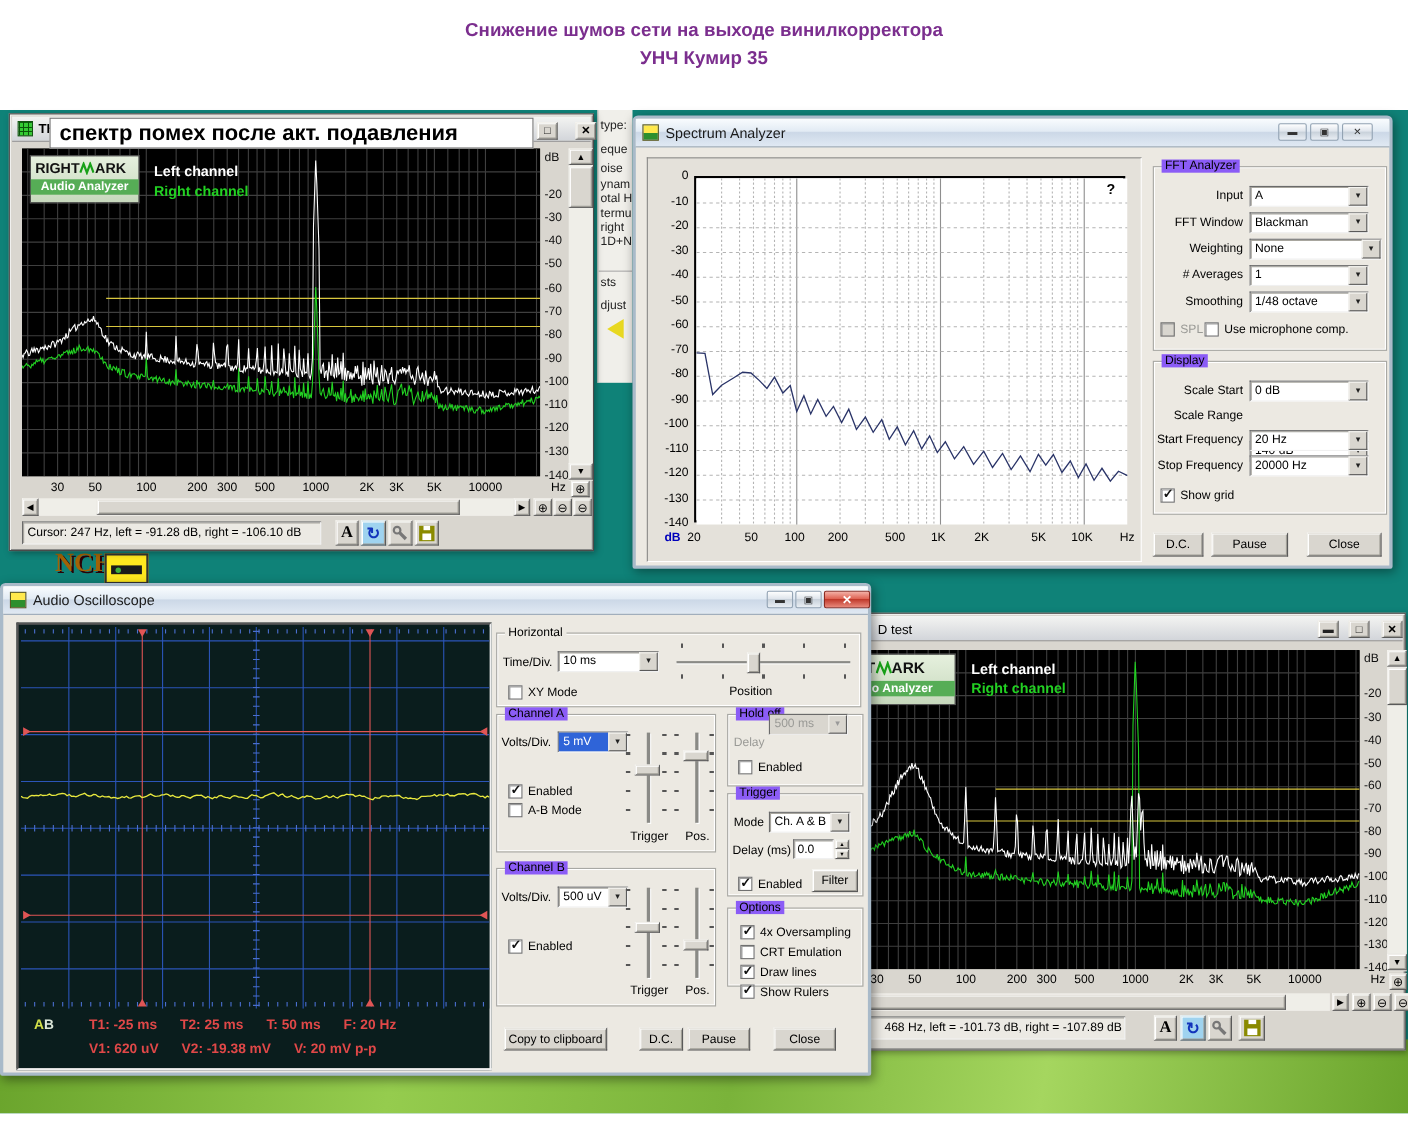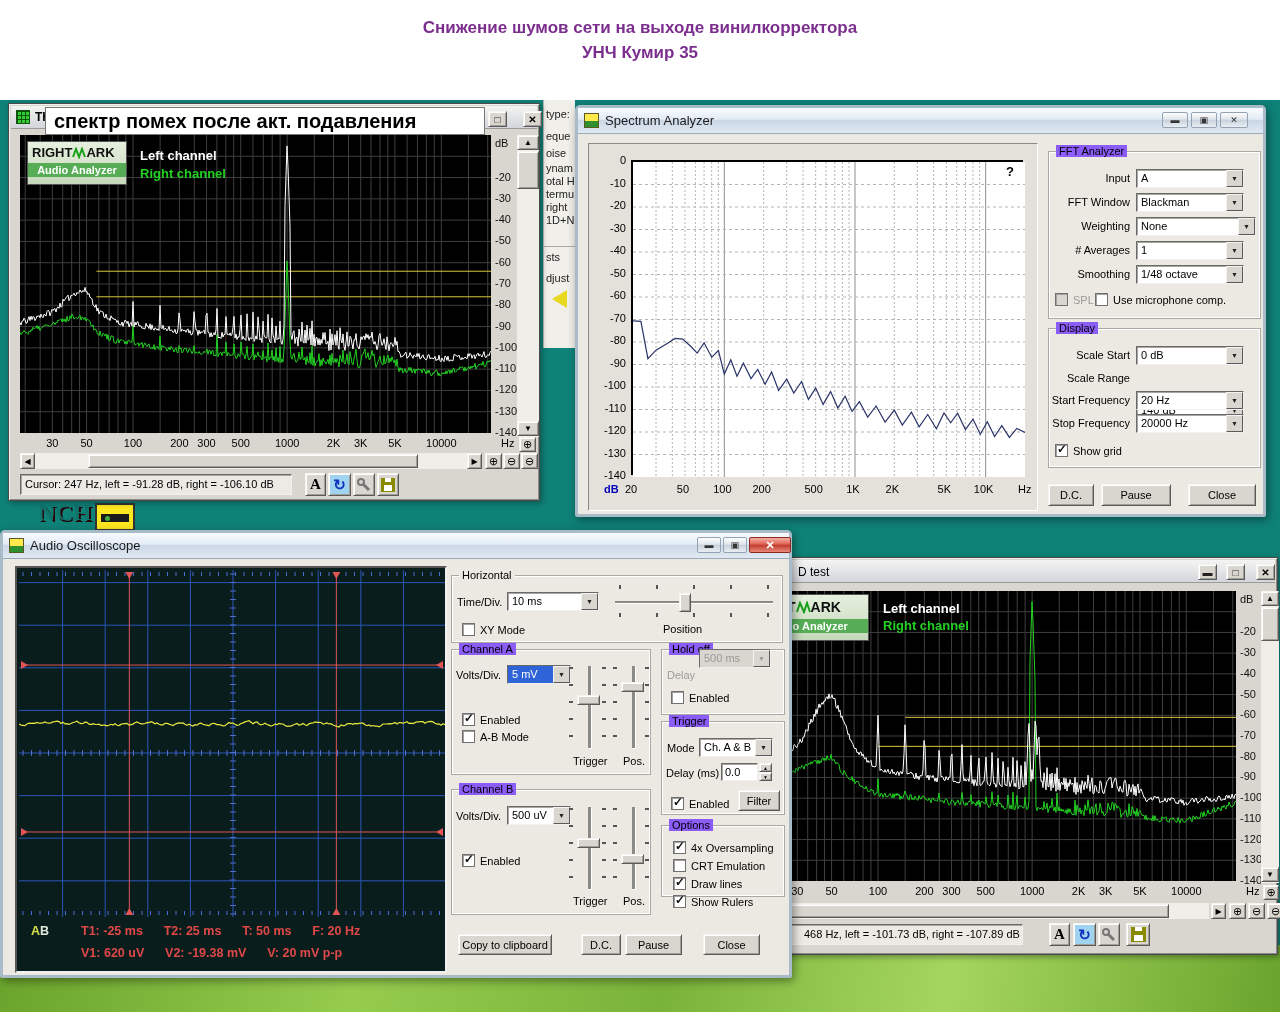--- a/index.html
+++ b/index.html
@@ -47,21 +47,21 @@
 <div id="page">
 
   <div class="abs" id="desk-teal" style="left:0;top:100px;width:1280px;height:912px;background:#0f8278;"></div>
   <div class="abs" id="grass" style="left:0;top:945px;width:1280px;height:67px;background:linear-gradient(100deg,#6aa42c 0%,#95cc4e 28%,#7ab33a 52%,#a5d65f 74%,#6aa42c 100%);"></div>
 
   <div class="abs" style="left:0;top:18px;width:1280px;text-align:center;font-weight:bold;font-size:17px;color:#7b2e8e;">
     <div>Снижение шумов сети на выходе винилкорректора</div>
     <div style="margin-top:5px;">УНЧ Кумир 35</div>
   </div>
 
-  <div class="abs" style="left:38px;top:499px;z-index:1;font-weight:bold;font-size:24px;color:#0f766e;text-shadow:2px 2px 0 #2a0008;font-family:'Liberation Serif',serif;">NCH</div>
+  <div class="abs" style="left:50px;top:499px;z-index:1;font-weight:bold;font-size:24px;color:#a16207;text-shadow:2px 2px 0 #2a0008;font-family:'Liberation Serif',serif;">NCH</div>
   <div class="abs" style="left:95px;top:503px;z-index:1;width:40px;height:28px;background:#ffe81f;border:2px solid #333;">
     <div class="abs" style="left:4px;top:9px;width:28px;height:8px;background:#1a1a1a;"></div>
     <div class="abs" style="left:8px;top:11px;width:5px;height:5px;background:#3fae3f;border-radius:50%;"></div>
   </div>
 
   <div class="abs" id="sliver" style="left:543px;top:100px;width:32px;height:248px;background:#f0efea;border-left:1px solid #b8b8b4;z-index:1;overflow:hidden;">
     <div id="sliver-frags">
         <div class="lab" style="left: 2px; top: 8px; color: rgb(34, 34, 34);">type:</div>
         <div class="lab" style="left: 2px; top: 30px; color: rgb(34, 34, 34);">eque</div>
         <div class="lab" style="left: 2px; top: 47px; color: rgb(34, 34, 34);">oise</div>

